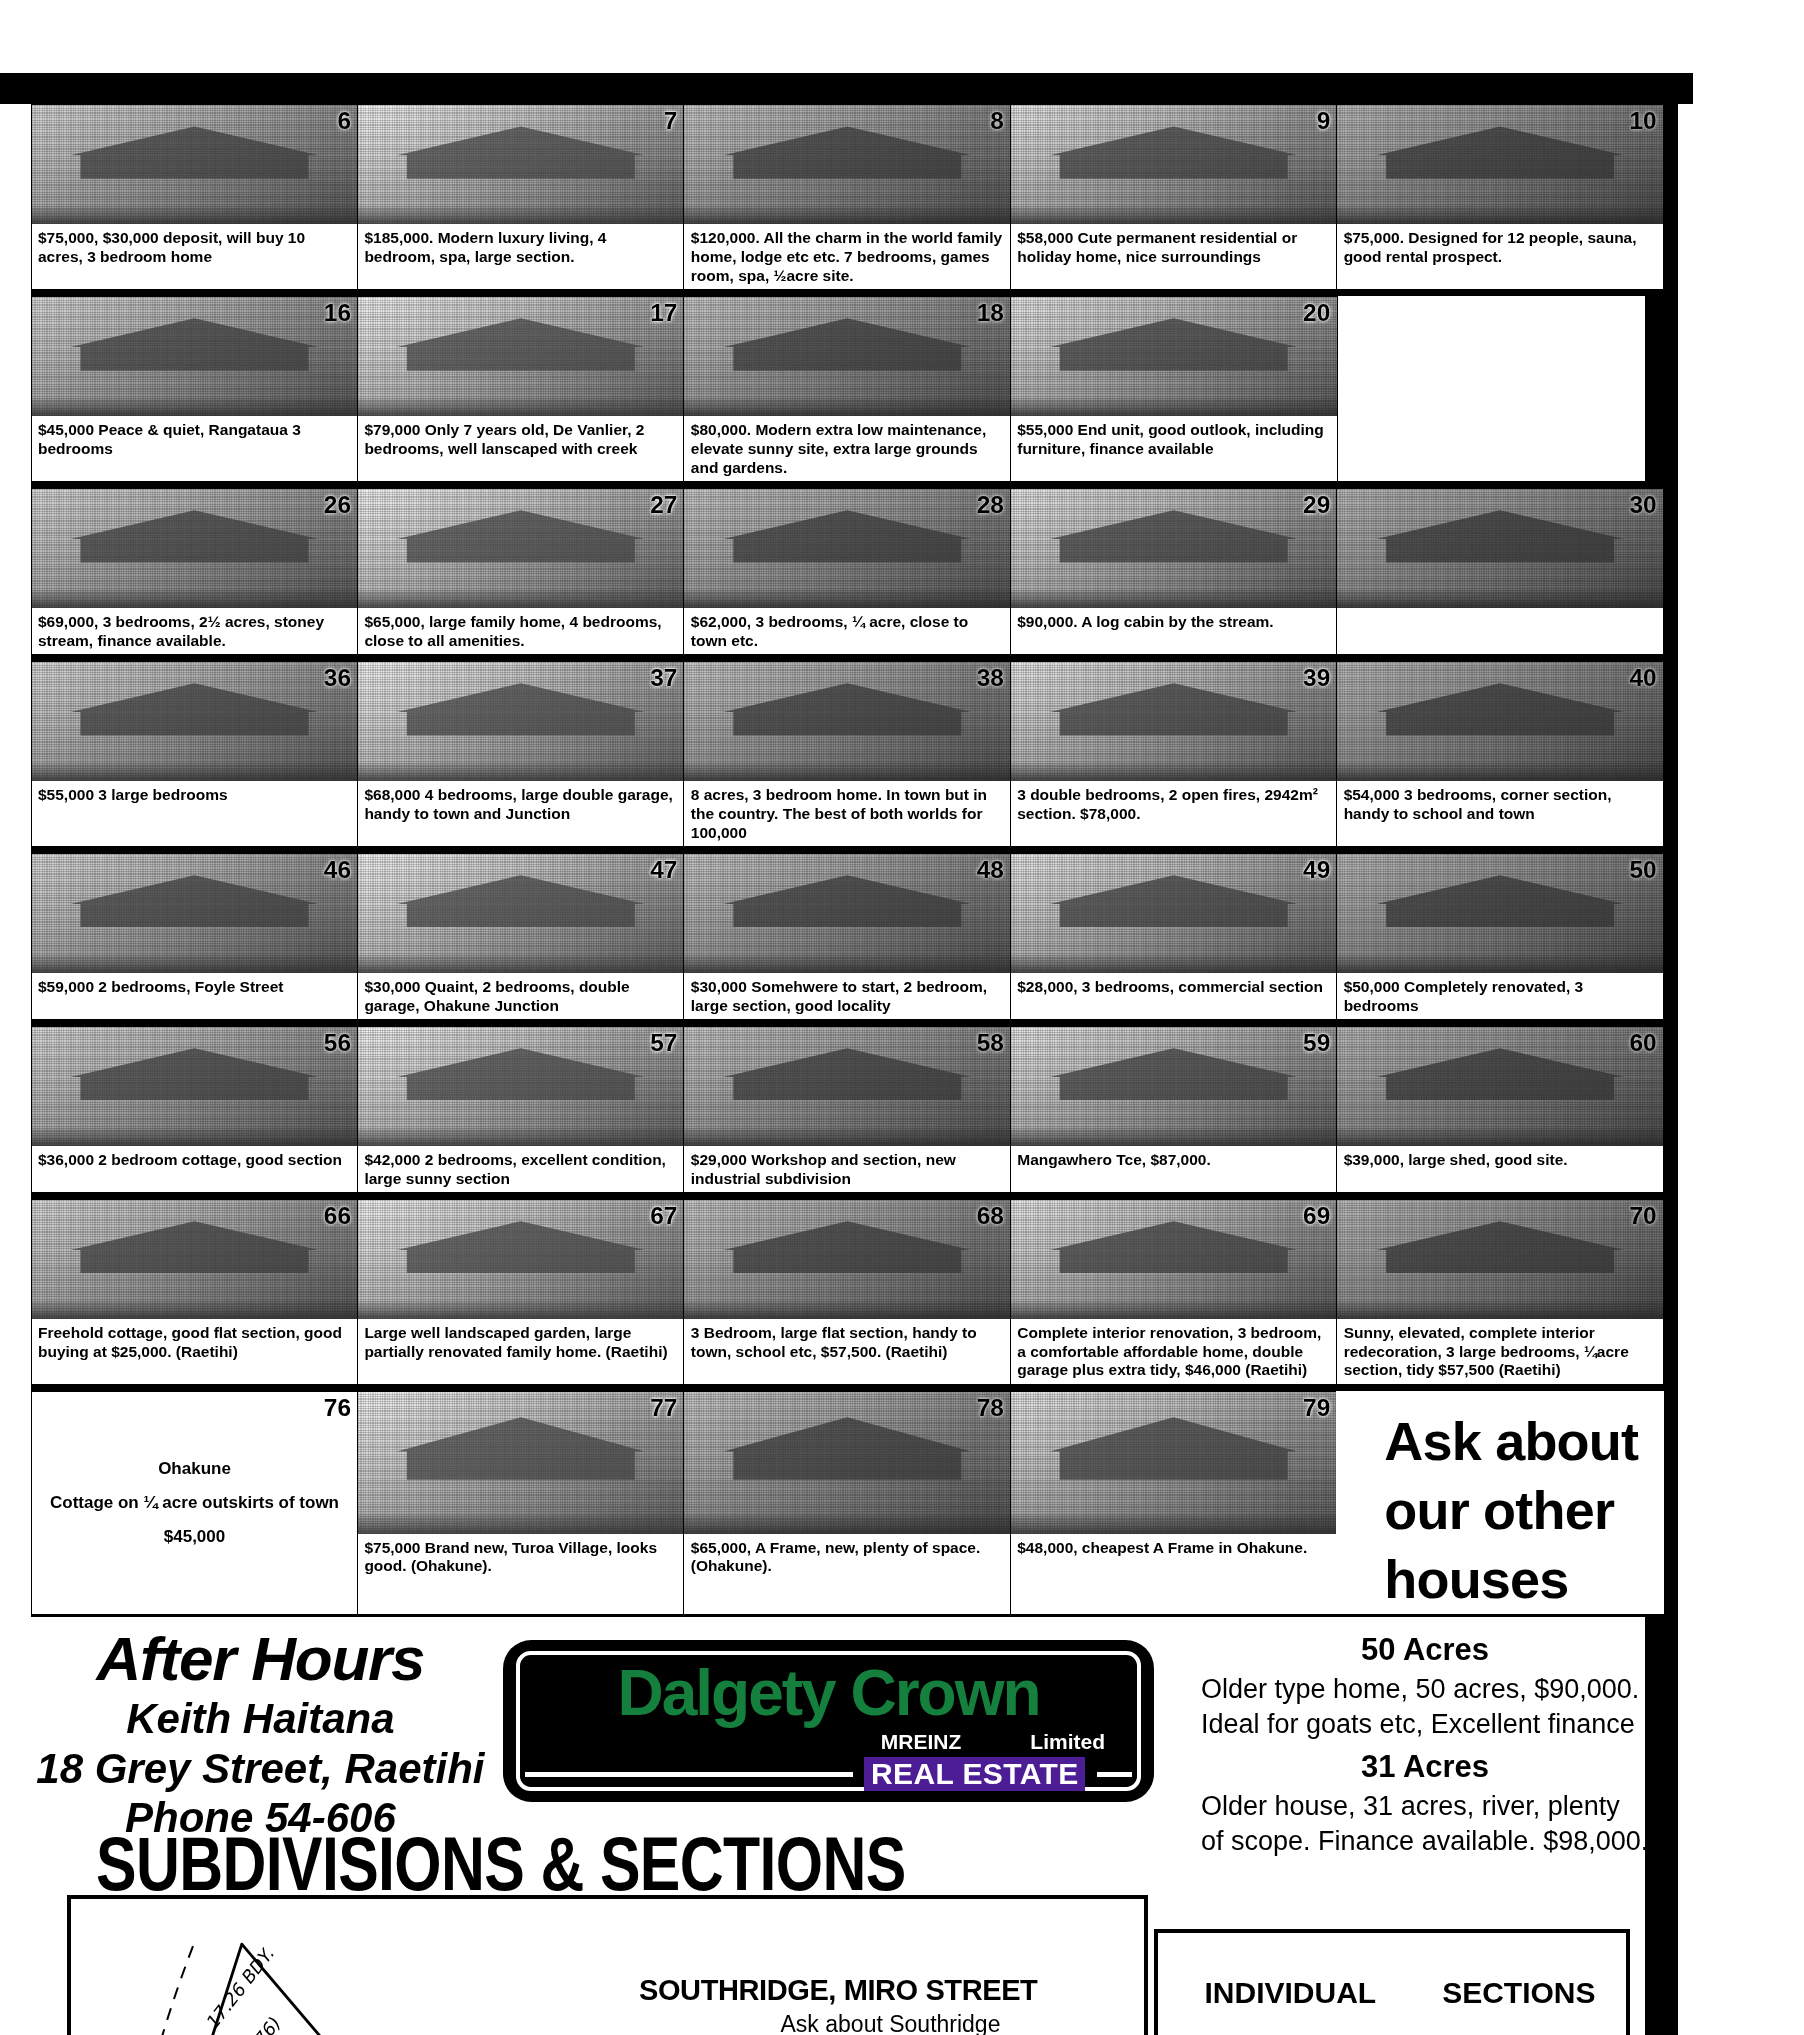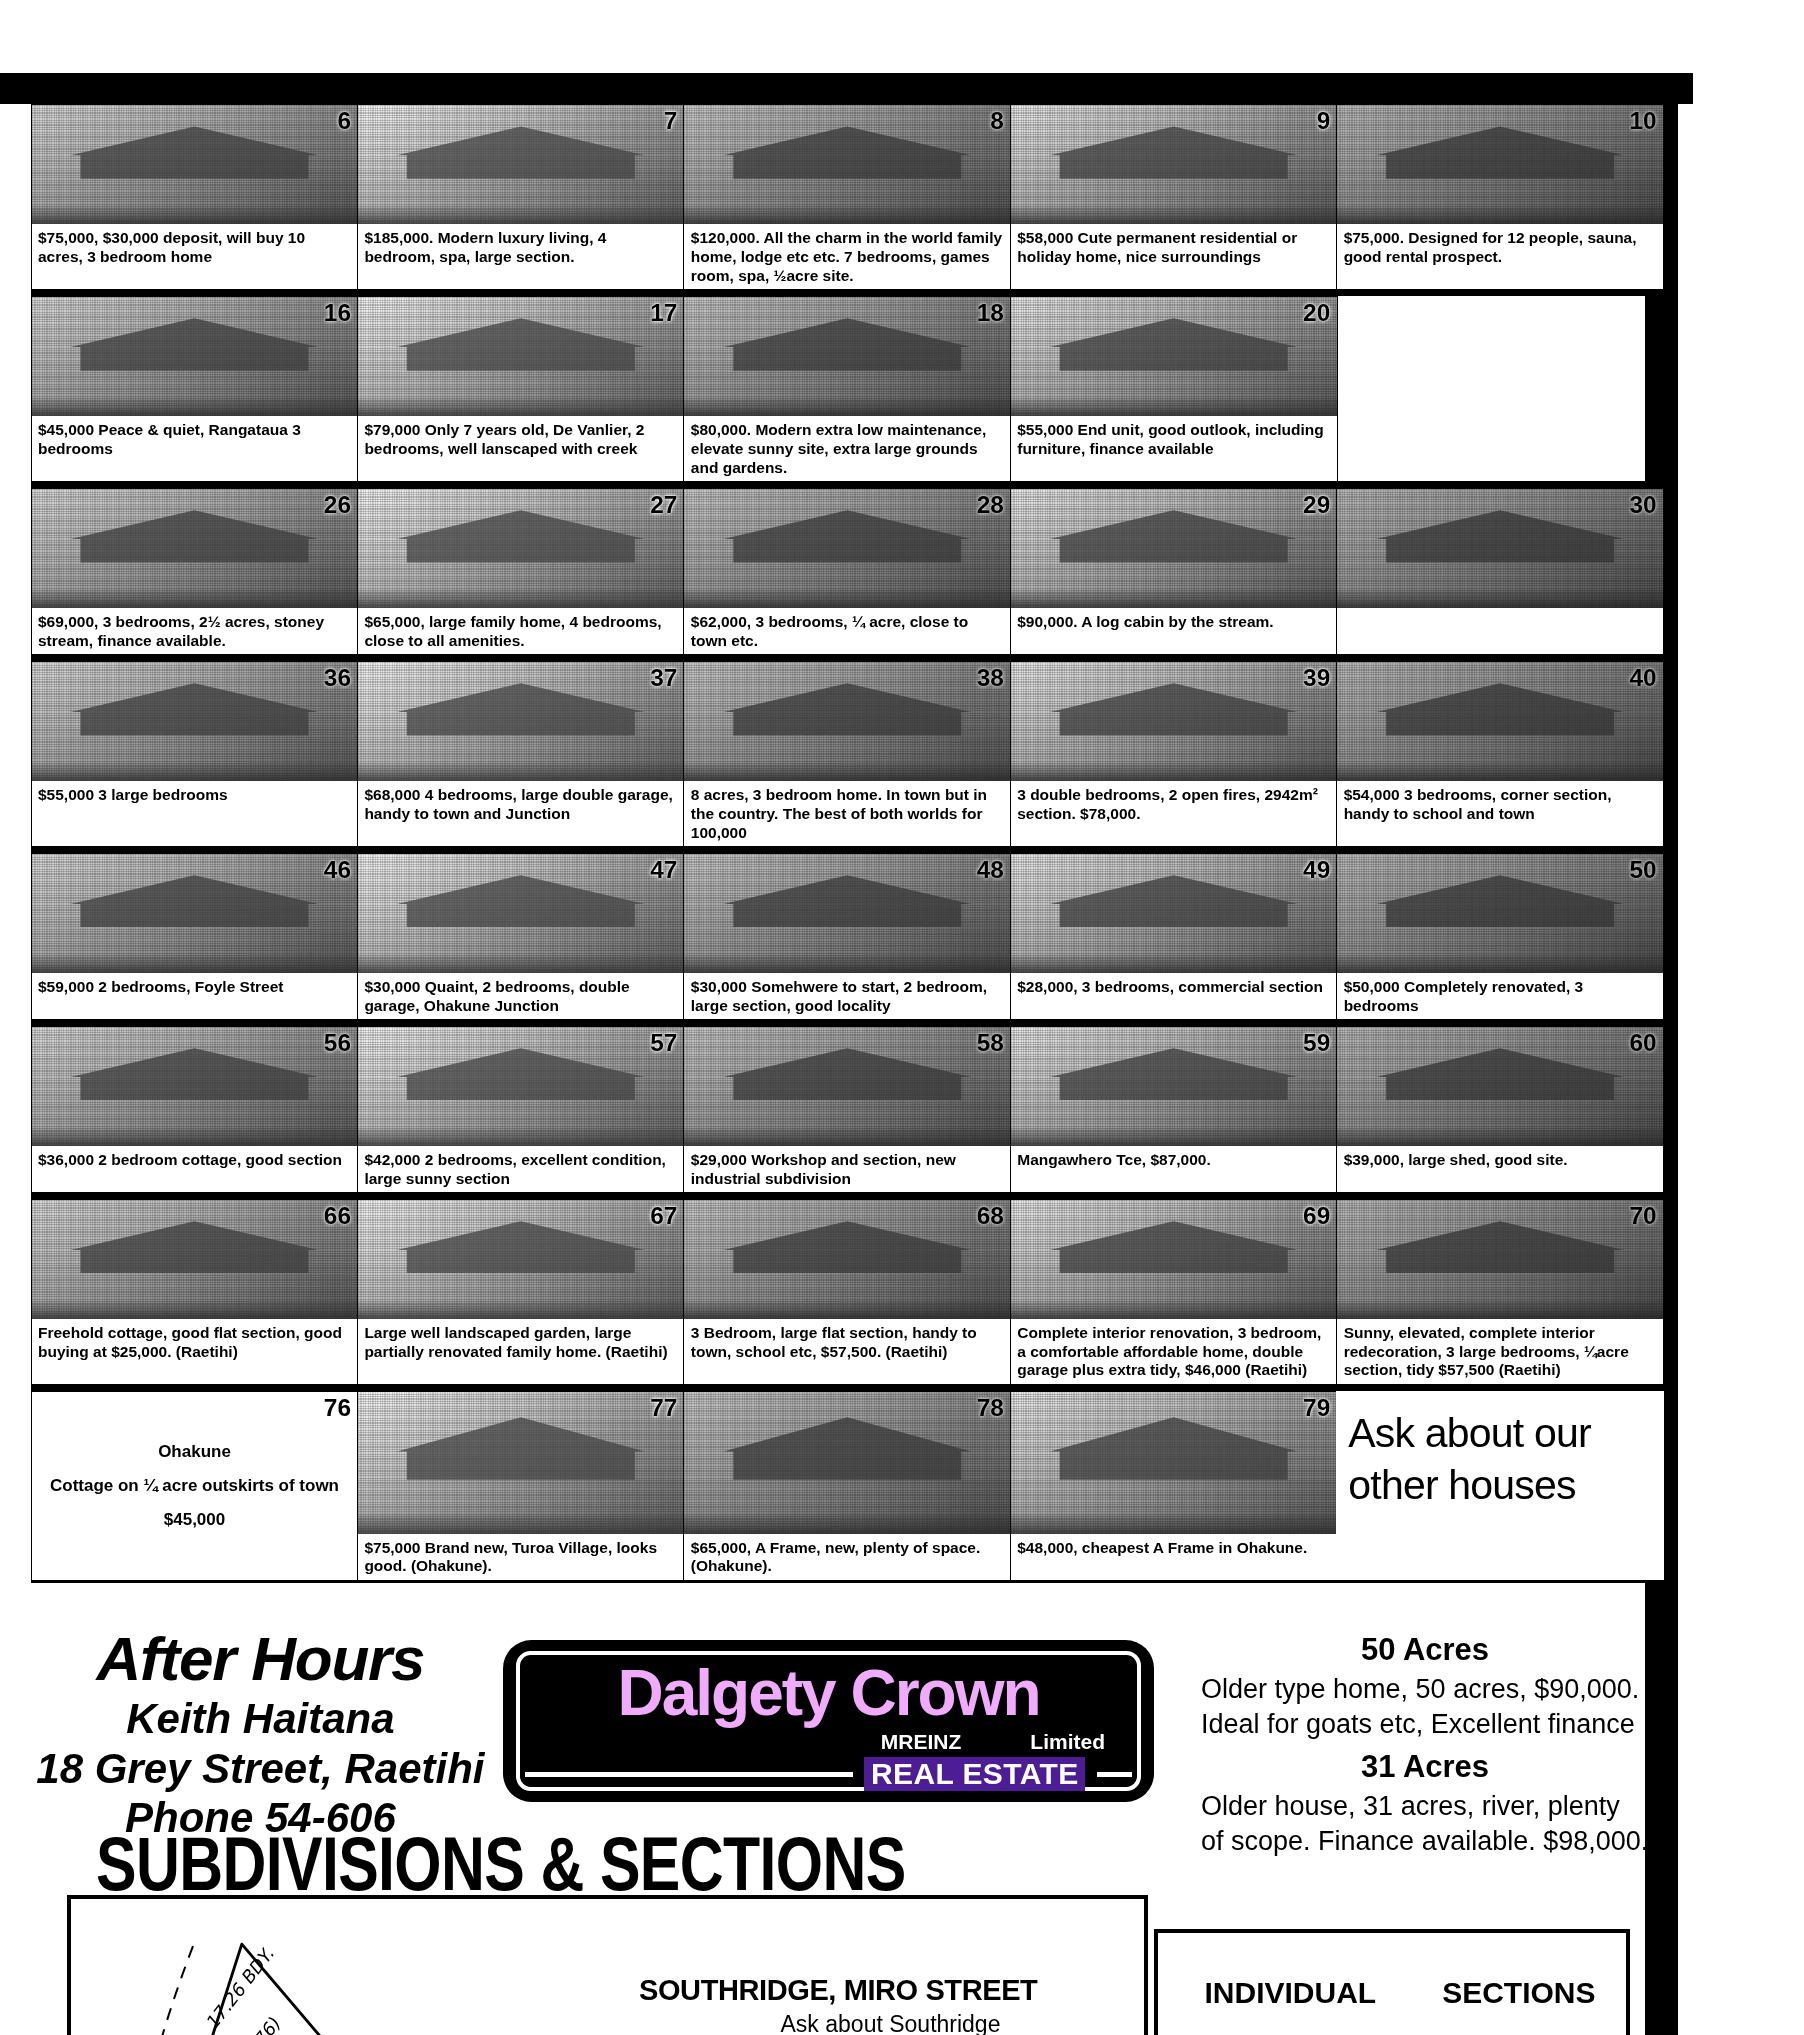--- a/index.html
+++ b/index.html
@@ -21,29 +21,29 @@
   .photo::before{content:"";position:absolute;left:12%;top:18%;width:76%;height:44%;
     background:#3c3c3c;clip-path:polygon(50% 0,100% 55%,96% 55%,96% 100%,4% 100%,4% 55%,0 55%);opacity:.75;}
   .photo::after{content:"";position:absolute;left:0;bottom:0;width:100%;height:16%;background:linear-gradient(#0000,#2e2e2e);opacity:.8;}
   .cell:nth-child(2) .photo{filter:brightness(1.12);}
   .cell:nth-child(3) .photo{filter:brightness(.92);}
   .cell:nth-child(4) .photo{filter:brightness(1.05) contrast(1.05);}
   .cell:nth-child(5) .photo{filter:brightness(.85);}
   .lnum{position:absolute;top:2.4px;right:6.5px;font-size:24.4px;font-weight:bold;color:#000;text-shadow:0 0 4.1px #fff,0 0 1.6px #fff;z-index:2;}
   .lcap{padding:4.9px 6.5px 3.3px;font-size:15.5px;font-weight:bold;line-height:1.22;text-align:left;}
   .textcell .tlines{display:flex;flex-direction:column;gap:14px;align-items:center;justify-content:center;height:100%;padding:16.3px 12.2px;box-sizing:border-box;text-align:center;font-weight:bold;font-size:17px;}
-  .notetext{padding:16.3px 4.1px 0 12.2px;font-size:41px;font-weight:normal;line-height:1.28;letter-spacing:-0.8px;}
+  .notetext{padding:16.3px 4.1px 0 12.2px;font-size:54px;font-weight:bold;line-height:1.28;letter-spacing:-0.8px;margin-left:36px;}
   
   .afterhours{position:absolute;left:24.4px;top:1623px;width:472px;text-align:center;font-style:italic;}
   .ah-title{font-size:62px;font-weight:900;letter-spacing:-1.2px;}
   .ah-line{font-size:42px;font-weight:bold;line-height:1.18;}
   
   .dalgety{position:absolute;left:503px;top:1640px;width:651px;height:162px;background:#000;border-radius:28.5px;}
   .dalgety .inner{position:absolute;inset:10.6px 13px;border:4.1px solid #fff;border-radius:14.7px;}
-  .dg-name{position:absolute;top:15.5px;left:0;width:100%;text-align:center;color:#f0abfc;font-size:64px;font-weight:900;letter-spacing:-2px;}
+  .dg-name{position:absolute;top:15.5px;left:0;width:100%;text-align:center;color:#15803d;font-size:64px;font-weight:900;letter-spacing:-2px;}
   .dg-sub{position:absolute;top:90px;right:49px;display:flex;gap:69px;color:#fff;font-size:21px;font-weight:bold;}
   .dg-re{position:absolute;left:22.4px;right:22.4px;bottom:10.6px;display:flex;align-items:center;gap:11.4px;z-index:2;}
   .dg-re::before{content:"";flex:1;height:4.9px;background:#fff;}
   .dg-re::after{content:"";width:35px;height:4.9px;background:#fff;}
   .dg-re span{color:#fff;font-size:30px;font-weight:900;background:#4c1d95;padding:0 6.5px;letter-spacing:0.4px;}
   
   .acres{position:absolute;left:1201px;top:1630px;width:448px;}
   .acre-h{font-size:31px;font-weight:bold;text-align:center;margin:2.4px 0 4.1px;}
   .acre-p{font-size:27px;line-height:1.28;text-align:left;margin:0 0 7.3px;}
   

